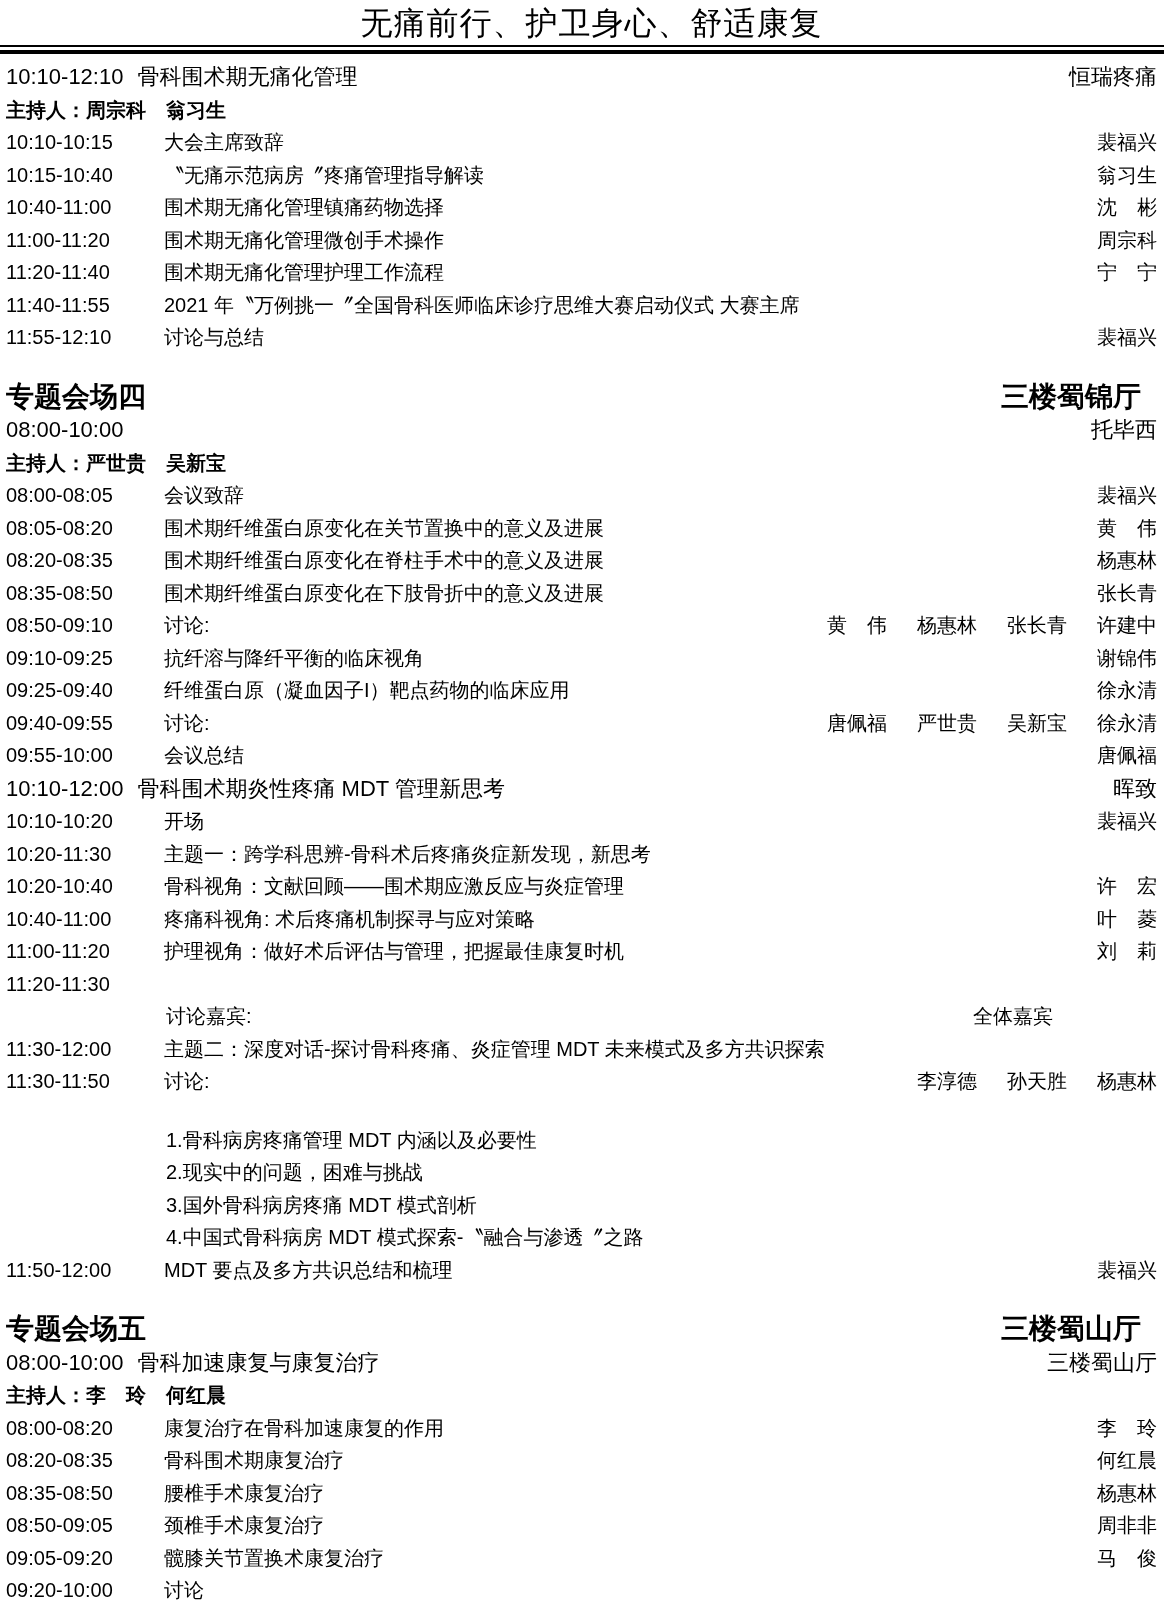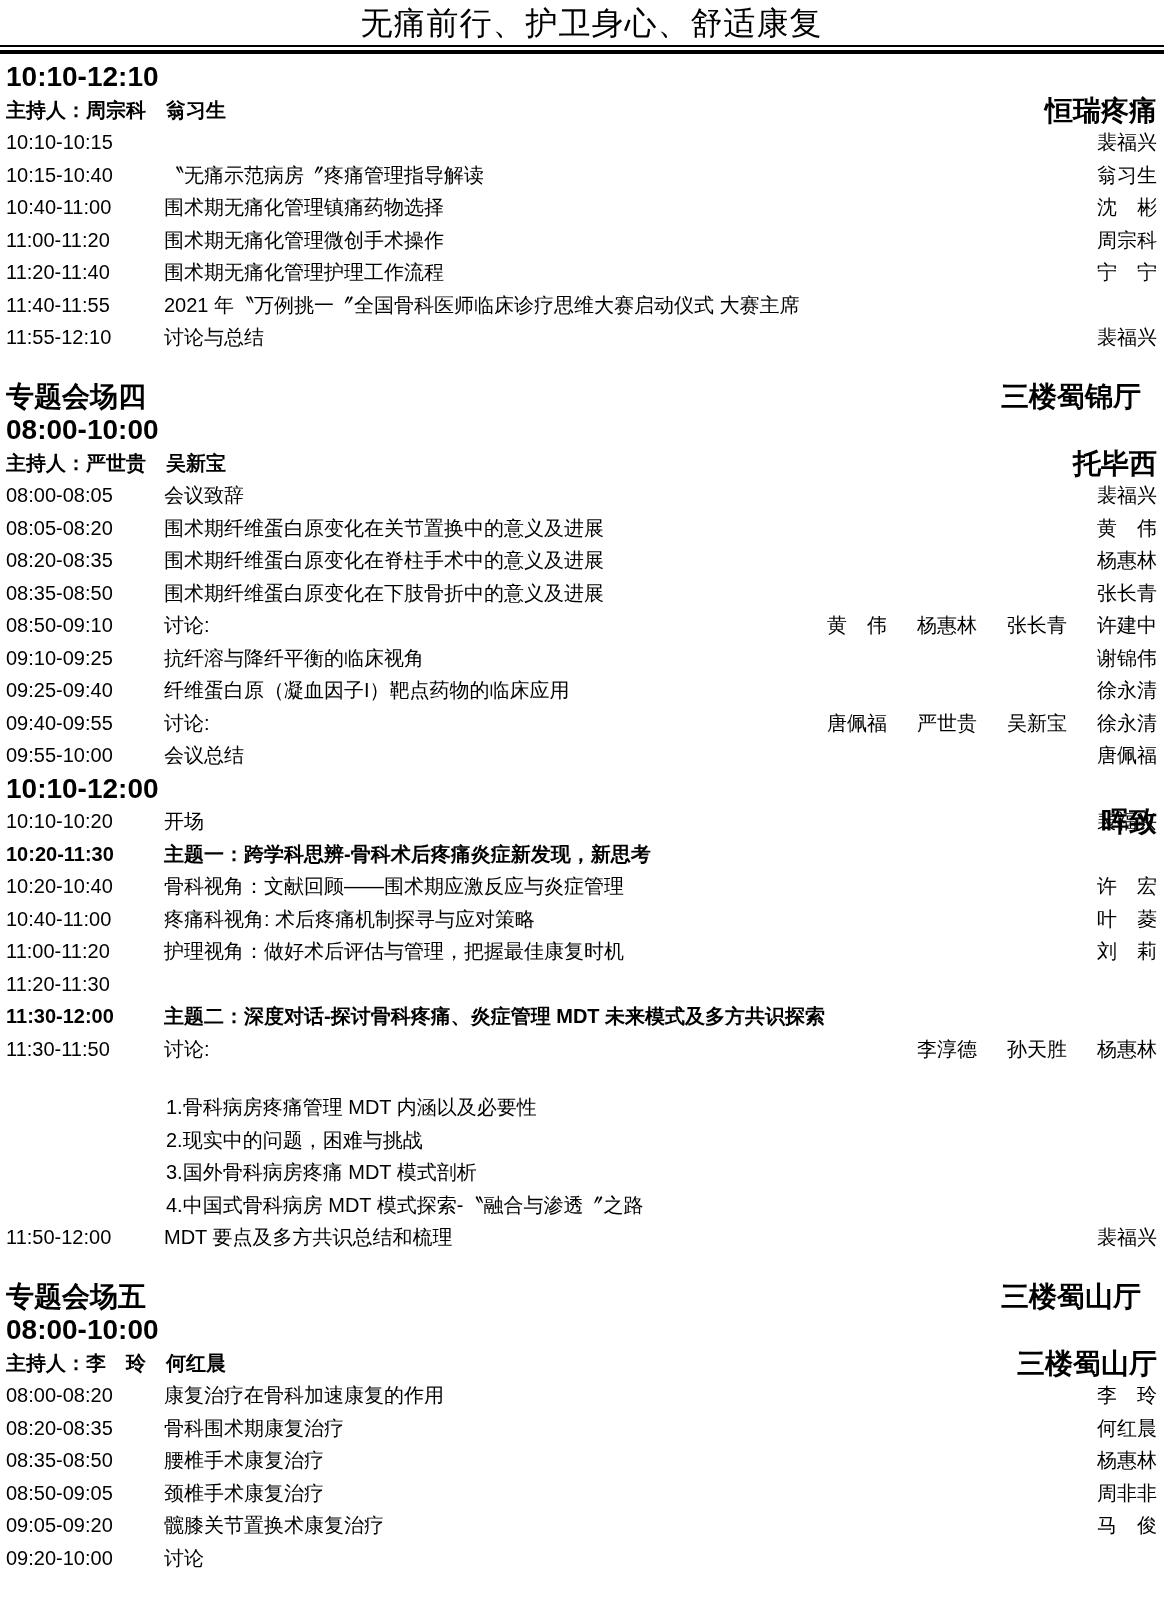--- a/index.html
+++ b/index.html
@@ -26,26 +26,26 @@
   .row{display:flex;align-items:baseline;white-space:nowrap;}
   
   .row.item,.row.chairs,.row.sub,.row.note,.row.theme{
     height:32.5px;line-height:32.5px;font-size:20px;
   }
   .row .time{flex:0 0 158px;}
   .row .title{flex:1 1 auto;overflow:hidden;}
   .row .speakers{margin-left:auto;display:flex;gap:30px;flex:0 0 auto;text-align:right;}
   
   .row.session{
-    height:33.5px;line-height:33.5px;font-size:28px;font-weight:bold;flex-direction:column;
+    height:33.5px;line-height:33.5px;font-size:22px;font-weight:normal;
   }
   .row.session .time{flex:0 0 auto;margin-right:14px;}
   .row.session .right{margin-left:auto;flex:0 0 auto;}
   
-  .row.theme{font-weight:bold;}
+  .row.theme{font-weight:normal;}
   
   .row.chairs{font-weight:bold;}
   
   .row.venue{
     height:33.5px;line-height:33.5px;font-size:28px;font-weight:bold;
     position:relative;display:block;text-align:left;
   }
   .row.venue .right{position:absolute;right:16px;top:0;}
   
   .row.sub .text{padding-left:160px;}
@@ -63,20 +63,21 @@
     <div class="row session">
       <span class="time">10:10-12:10</span>
       <span class="title">骨科围术期无痛化管理</span>
       <span class="right">恒瑞疼痛</span>
     </div>
     <div class="row chairs">
       <span class="text">主持人：周宗科　翁习生</span>
     </div>
     <div class="row item">
       <span class="time">10:10-10:15</span>
+      <span class="title">大会主席致辞</span>
       <span class="speakers">
         <span class="speaker">裴福兴</span>
       </span>
     </div>
     <div class="row item">
       <span class="time">10:15-10:40</span>
       <span class="title">〝无痛示范病房〞疼痛管理指导解读</span>
       <span class="speakers">
         <span class="speaker">翁习生</span>
       </span>
@@ -223,20 +224,24 @@
     </div>
     <div class="row item">
       <span class="time">11:00-11:20</span>
       <span class="title">护理视角：做好术后评估与管理，把握最佳康复时机</span>
       <span class="speakers">
         <span class="speaker">刘　莉</span>
       </span>
     </div>
     <div class="row item">
       <span class="time">11:20-11:30</span>
+    </div>
+    <div class="row note">
+      <span class="label">讨论嘉宾:</span>
+      <span class="right">全体嘉宾</span>
     </div>
     <div class="row theme">
       <span class="time">11:30-12:00</span>
       <span class="title">主题二：深度对话-探讨骨科疼痛、炎症管理 MDT 未来模式及多方共识探索</span>
     </div>
     <div class="row item">
       <span class="time">11:30-11:50</span>
       <span class="title">讨论:</span>
       <span class="speakers">
         <span class="speaker">李淳德</span>

